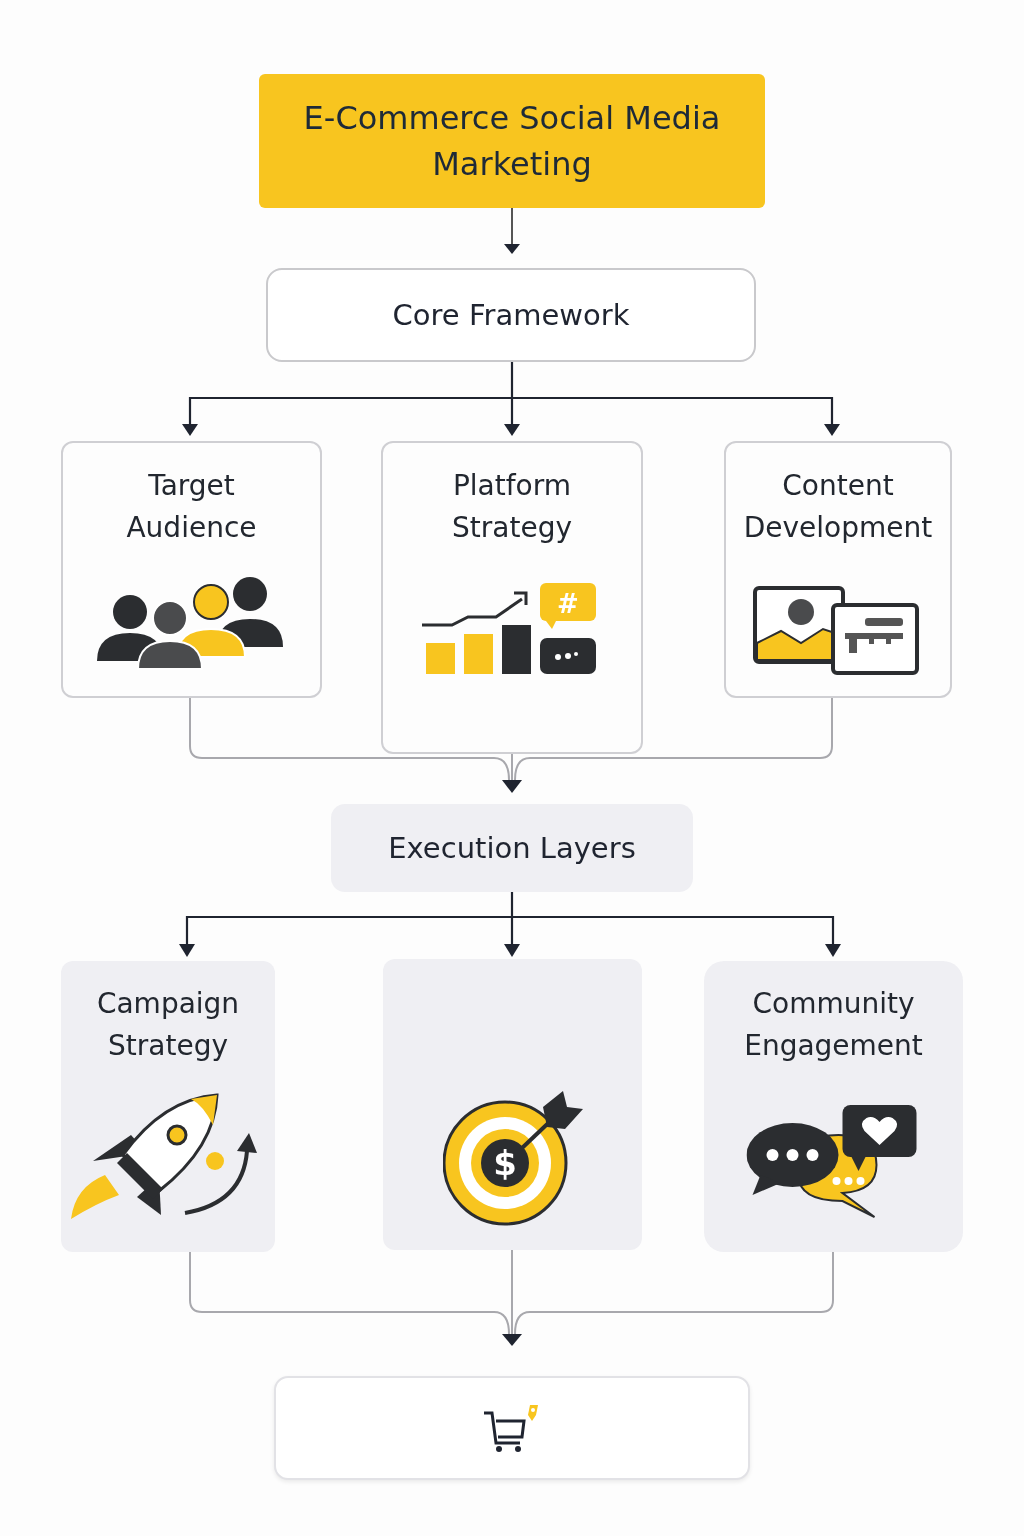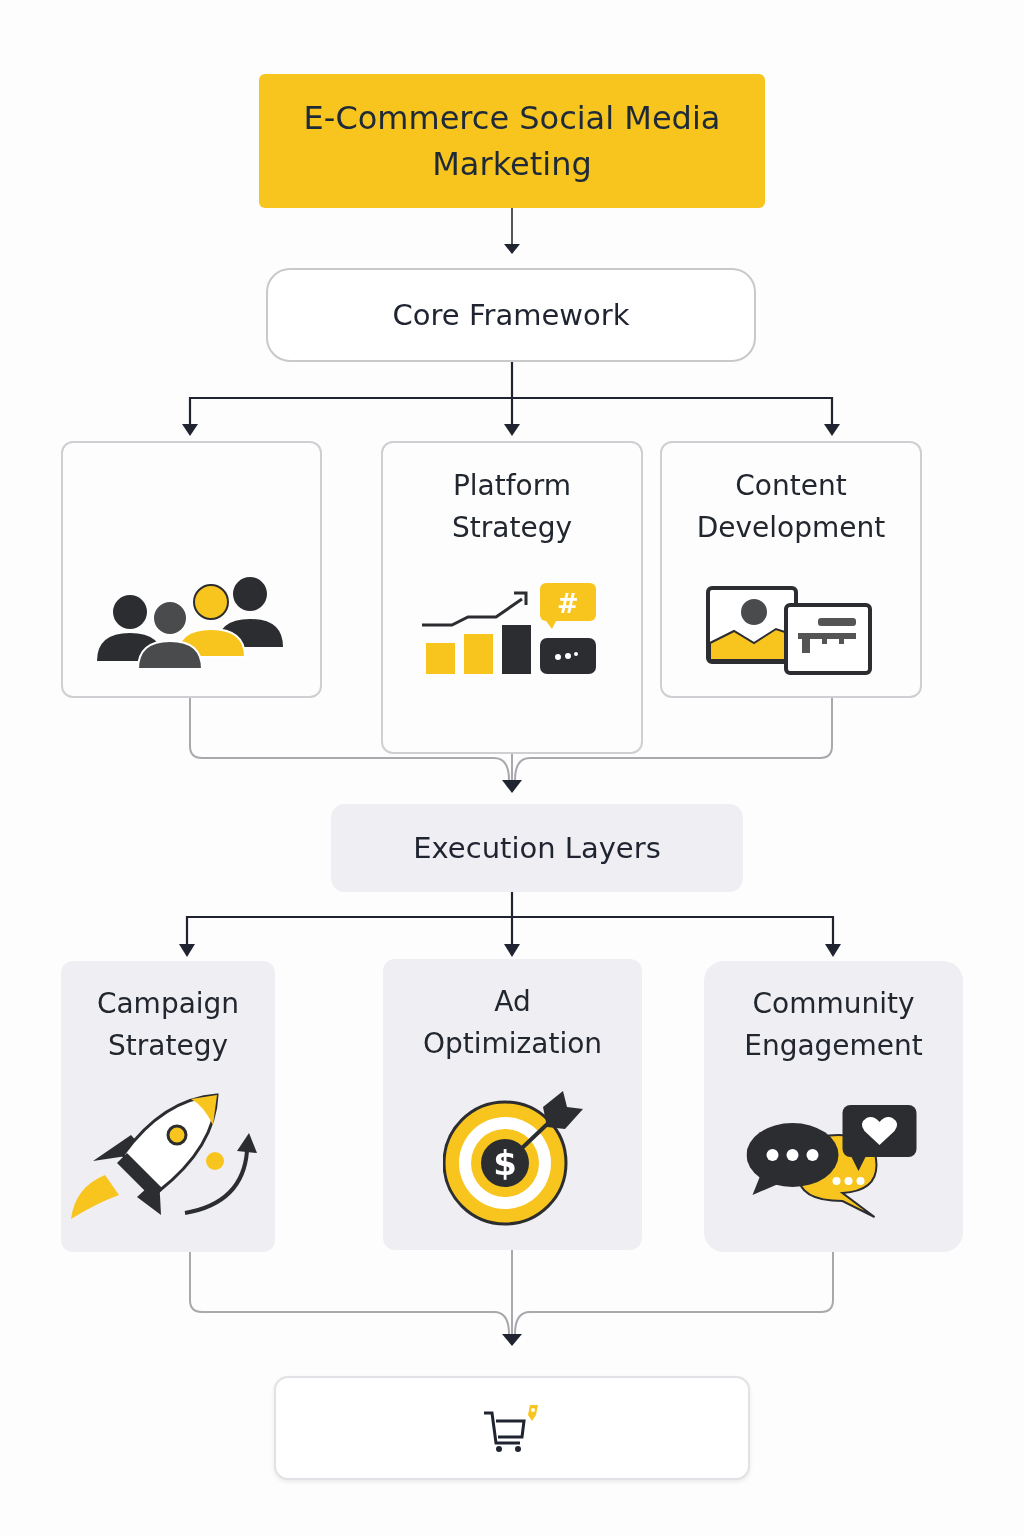--- a/index.html
+++ b/index.html
@@ -11,37 +11,37 @@
   }
   .abs { position: absolute; }
   .node-title {
     left: 259px; top: 74px; width: 506px; height: 134px;
     background: #f8c51f; border-radius: 6px;
     display: flex; align-items: center; justify-content: center; text-align: center;
     font-size: 32px; line-height: 46px; color: #1e2a38; font-weight: 500;
   }
   .node-core {
     left: 266px; top: 268px; width: 490px; height: 94px;
-    background: #ffffff; border: 2px solid #c9c9cc; border-radius: 24px; box-sizing: border-box;
+    background: #ffffff; border: 2px solid #c9c9cc; border-radius: 16px; box-sizing: border-box;
     display: flex; align-items: center; justify-content: center;
     font-size: 29px; color: #1f2430;
   }
   .card {
     box-sizing: border-box; border-radius: 12px;
     display: flex; flex-direction: column; align-items: center;
   }
   .card.white { background: #fdfdfd; border: 2px solid #cfcfd3; }
   .card.grey { background: #efeff3; border: none; }
   .card .label {
     text-align: center; font-size: 28px; line-height: 42px; color: #22272f; margin-top: 22px;
     white-space: pre-line;
   }
   .card .icon { position: absolute; left: 50%; transform: translateX(-50%); }
   .node-exec {
-    left: 331px; top: 804px; width: 412px; height: 88px;
+    left: 331px; top: 804px; width: 362px; height: 88px;
     background: #efeff3; border-radius: 14px;
     display: flex; align-items: center; justify-content: center;
     font-size: 29px; color: #1f2430;
   }
   .node-growth {
     left: 274px; top: 1376px; width: 476px; height: 104px;
     background: #ffffff; border: 2px solid #e2e2e6; border-radius: 14px; box-sizing: border-box;
     box-shadow: 0 2px 4px rgba(0,0,0,0.08);
     display: flex; align-items: center; justify-content: center; gap: 12px;
     font-size: 30px; color: #1f2430;
@@ -101,20 +101,22 @@
 <div class="abs node-title">
   <span style="white-space:pre-line">E-Commerce Social Media
 Marketing</span>
 </div>
 
 <div class="abs node-core">
   <span>Core Framework</span>
 </div>
 
 <div class="abs card white" style="left:61px;top:441px;width:261px;height:257px;">
+  <div class="label">Target
+Audience</div>
   <svg class="icon" style="top:130px" width="190" height="100" viewBox="0 0 190 100">
     <circle cx="153" cy="21" r="17" fill="#2b2d30"></circle>
     <path d="M120,74 Q120,46 153,46 Q186,46 186,74 Z" fill="#2b2d30"></path>
     <circle cx="33" cy="39" r="17" fill="#2b2d30"></circle>
     <path d="M0,88 Q0,60 33,60 Q66,60 66,88 Z" fill="#2b2d30"></path>
     <circle cx="114" cy="29" r="17" fill="#f8c51f" stroke="#2b2d30" stroke-width="2"></circle>
     <path d="M80,84 Q80,56 114,56 Q148,56 148,84 Z" fill="#f8c51f" stroke="#fff" stroke-width="2"></path>
     <circle cx="73" cy="45" r="17" fill="#4a4b4d" stroke="#fff" stroke-width="2"></circle>
     <path d="M41,96 Q41,68 73,68 Q105,68 105,96 Z" fill="#4a4b4d" stroke="#fff" stroke-width="2"></path>
   </svg>
@@ -132,21 +134,21 @@
     <rect x="118" y="2" width="56" height="38" rx="6" fill="#f8c51f"></rect>
     <path d="M124,40 L130,48 L134,40 Z" fill="#f8c51f"></path>
     <text x="146" y="32" text-anchor="middle" font-family="DejaVu Sans, sans-serif" font-weight="bold" font-size="26" fill="#ffffff">#</text>
     <rect x="118" y="57" width="56" height="36" rx="7" fill="#2b2d30"></rect>
     <circle cx="136" cy="76" r="3" fill="#fff"></circle>
     <circle cx="146" cy="75" r="3" fill="#fff"></circle>
     <circle cx="154" cy="73" r="2" fill="#fff"></circle>
   </svg>
 </div>
 
-<div class="abs card white" style="left:660px;top:441px;width:262px;height:257px;">
+<div class="abs card white" style="left:724px;top:441px;width:228px;height:257px;">
   <div class="label">Content
 Development</div>
   <svg class="icon" style="top:142px" width="170" height="92" viewBox="0 0 170 92">
     <rect x="2" y="3" width="88" height="74" rx="4" fill="#fff" stroke="#2b2d30" stroke-width="4"></rect>
     <path d="M4,58 L28,46 L48,58 L70,44 L88,50 L88,75 L4,75 Z" fill="#f8c51f" stroke="#2b2d30" stroke-width="2"></path>
     <circle cx="48" cy="27" r="13" fill="#4a4b4d"></circle>
     <rect x="80" y="20" width="84" height="68" rx="4" fill="#fff" stroke="#2b2d30" stroke-width="4"></rect>
     <rect x="112" y="33" width="38" height="8" rx="3" fill="#555"></rect>
     <rect x="92" y="48" width="58" height="6" fill="#555"></rect>
     <rect x="96" y="48" width="8" height="20" fill="#555"></rect>
@@ -170,22 +172,20 @@
     <path d="M124,8 L150,4 L146,34 Q136,14 124,8 Z" fill="#f8c51f"></path>
     <path d="M50,72 L60,62 L96,98 L86,108 Z" fill="#2b2d30"></path>
     <circle cx="110" cy="44" r="9" fill="#f8c51f" stroke="#2b2d30" stroke-width="3"></circle>
     <circle cx="148" cy="70" r="9" fill="#f8c51f"></circle>
     <path d="M118,122 Q176,112 180,60" stroke="#2b2d30" stroke-width="4" fill="none"></path>
     <path d="M170,60 L182,42 L190,62 Z" fill="#2b2d30"></path>
   </svg>
 </div>
 
 <div class="abs card grey" style="left:383px;top:959px;width:259px;height:291px;">
-  <div class="label">Ad
-Optimization</div>
   <svg class="icon" style="top:128px" width="140" height="140" viewBox="0 0 140 140">
     <circle cx="62" cy="76" r="61" fill="#f8c51f" stroke="#2b2d30" stroke-width="3"></circle>
     <circle cx="62" cy="76" r="46" fill="#ffffff"></circle>
     <circle cx="62" cy="76" r="34" fill="#f8c51f"></circle>
     <circle cx="62" cy="76" r="24" fill="#2b2d30"></circle>
     <text x="62" y="88" text-anchor="middle" font-family="DejaVu Sans, sans-serif" font-weight="bold" font-size="34" fill="#ffffff">$</text>
     <line x1="78" y1="62" x2="118" y2="24" stroke="#2b2d30" stroke-width="4"></line>
     <path d="M100,20 L120,4 L124,20 L140,22 L122,42 L104,40 Z" fill="#2b2d30"></path>
   </svg>
 </div>

